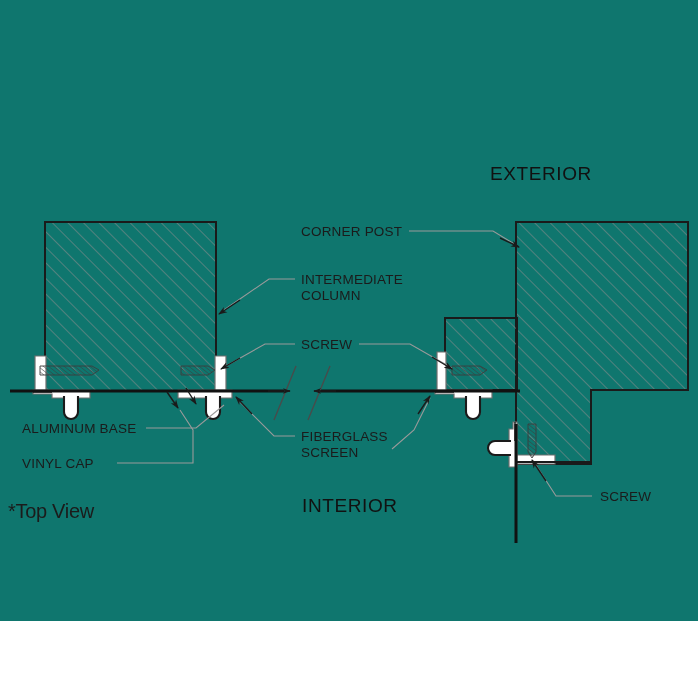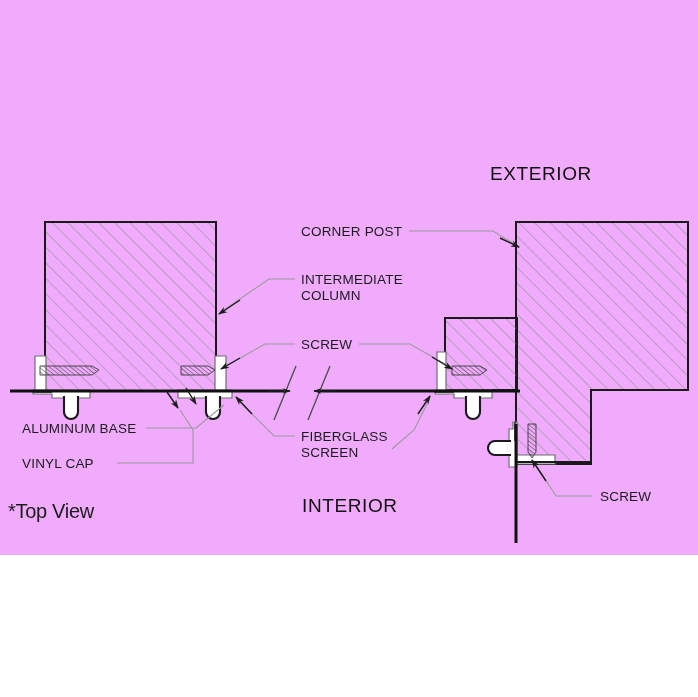--- a/index.html
+++ b/index.html
@@ -10,22 +10,22 @@
   }
   body {
     width: 698px;
     height: 697px;
     font-family: "Liberation Sans", sans-serif;
     overflow: hidden;
   }
   #diagram-root {
     position: relative;
     width: 698px;
-    height: 555px;
-    background: #f0abfc;
+    height: 621px;
+    background: #0f766e;
   }
   svg.drawing {
     position: absolute;
     left: 0;
     top: 0;
     width: 698px;
     height: 697px;
     display: block;
   }
   

